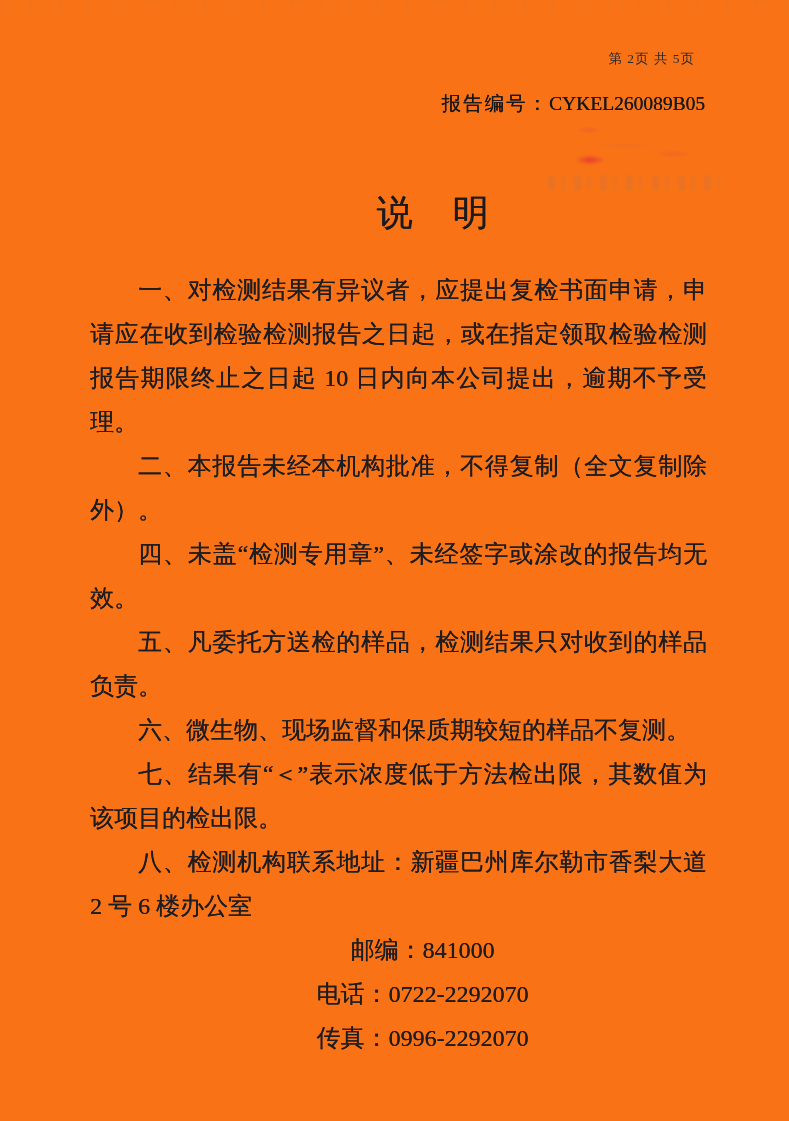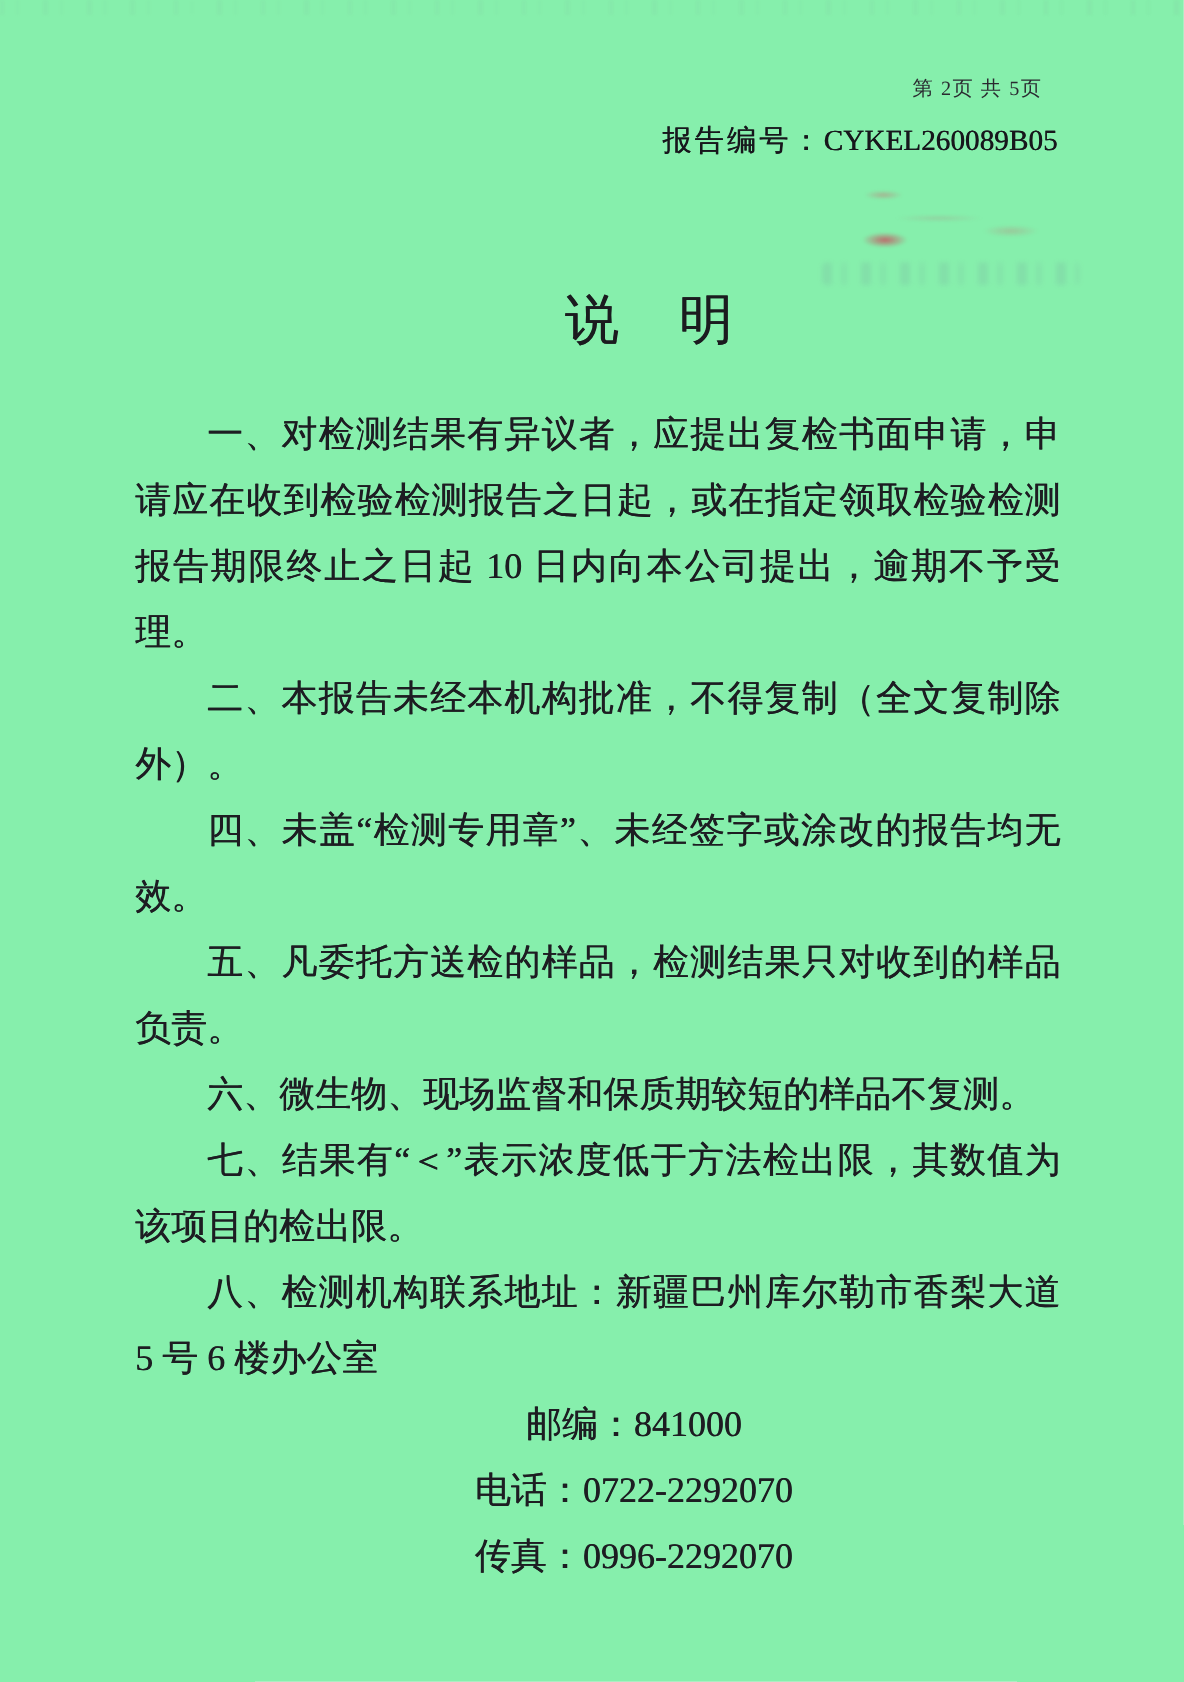--- a/index.html
+++ b/index.html
@@ -4,40 +4,40 @@
 <style>
   html, body { margin: 0; padding: 0; }
   body {
     width: 789px; height: 1121px;
     background: #e9e9e9;
     font-family: "Liberation Serif", "DejaVu Serif", serif;
   }
   .page {
     position: relative;
     width: 789px; height: 1121px;
-    background: #86efac;
+    background: #f97316;
     overflow: hidden;
     color: #1d1d20;
   }
   
   .scan-noise {
     position: absolute; left: 0; top: 0; width: 100%; height: 10px;
     background: repeating-linear-gradient(90deg,
       rgba(120,130,140,0.10) 0 3px, transparent 3px 11px,
       rgba(120,130,140,0.06) 11px 13px, transparent 13px 29px);
     filter: blur(1px);
     opacity: .6;
   }
   .page-info {
     position: absolute; top: 50px; right: 94px;
     font-size: 13.5px; letter-spacing: 1px; color: #2a2a30;
     white-space: nowrap;
   }
   .report-line {
-    position: absolute; top: 80px; right: 84px;
+    position: absolute; top: 90px; right: 84px;
     font-size: 19.5px; color: #17171c;
     white-space: nowrap;
     text-shadow: 0.3px 0 0 currentColor;
   }
   .report-line .label { letter-spacing: 2px; }
 
   
   .bleed-text {
     position: absolute; left: 548px; top: 175px; width: 172px; height: 15px;
     background: repeating-linear-gradient(90deg,
@@ -95,19 +95,19 @@
 
   <div class="doc-title">说　明</div>
 
   <div class="content">
     <p>一、对检测结果有异议者，应提出复检书面申请，申请应在收到检验检测报告之日起，或在指定领取检验检测报告期限终止之日起 10 日内向本公司提出，逾期不予受理。</p>
     <p>二、本报告未经本机构批准，不得复制（全文复制除外）。</p>
     <p>四、未盖“检测专用章”、未经签字或涂改的报告均无效。</p>
     <p>五、凡委托方送检的样品，检测结果只对收到的样品负责。</p>
     <p>六、微生物、现场监督和保质期较短的样品不复测。</p>
     <p>七、结果有“＜”表示浓度低于方法检出限，其数值为该项目的检出限。</p>
-    <p>八、检测机构联系地址：新疆巴州库尔勒市香梨大道 5 号 6 楼办公室</p>
+    <p>八、检测机构联系地址：新疆巴州库尔勒市香梨大道 2 号 6 楼办公室</p>
     <p class="contact-line">邮编：841000</p>
     <p class="contact-line">电话：0722-2292070</p>
     <p class="contact-line">传真：0996-2292070</p>
   </div>
 
 </div>
 
 </body></html>

